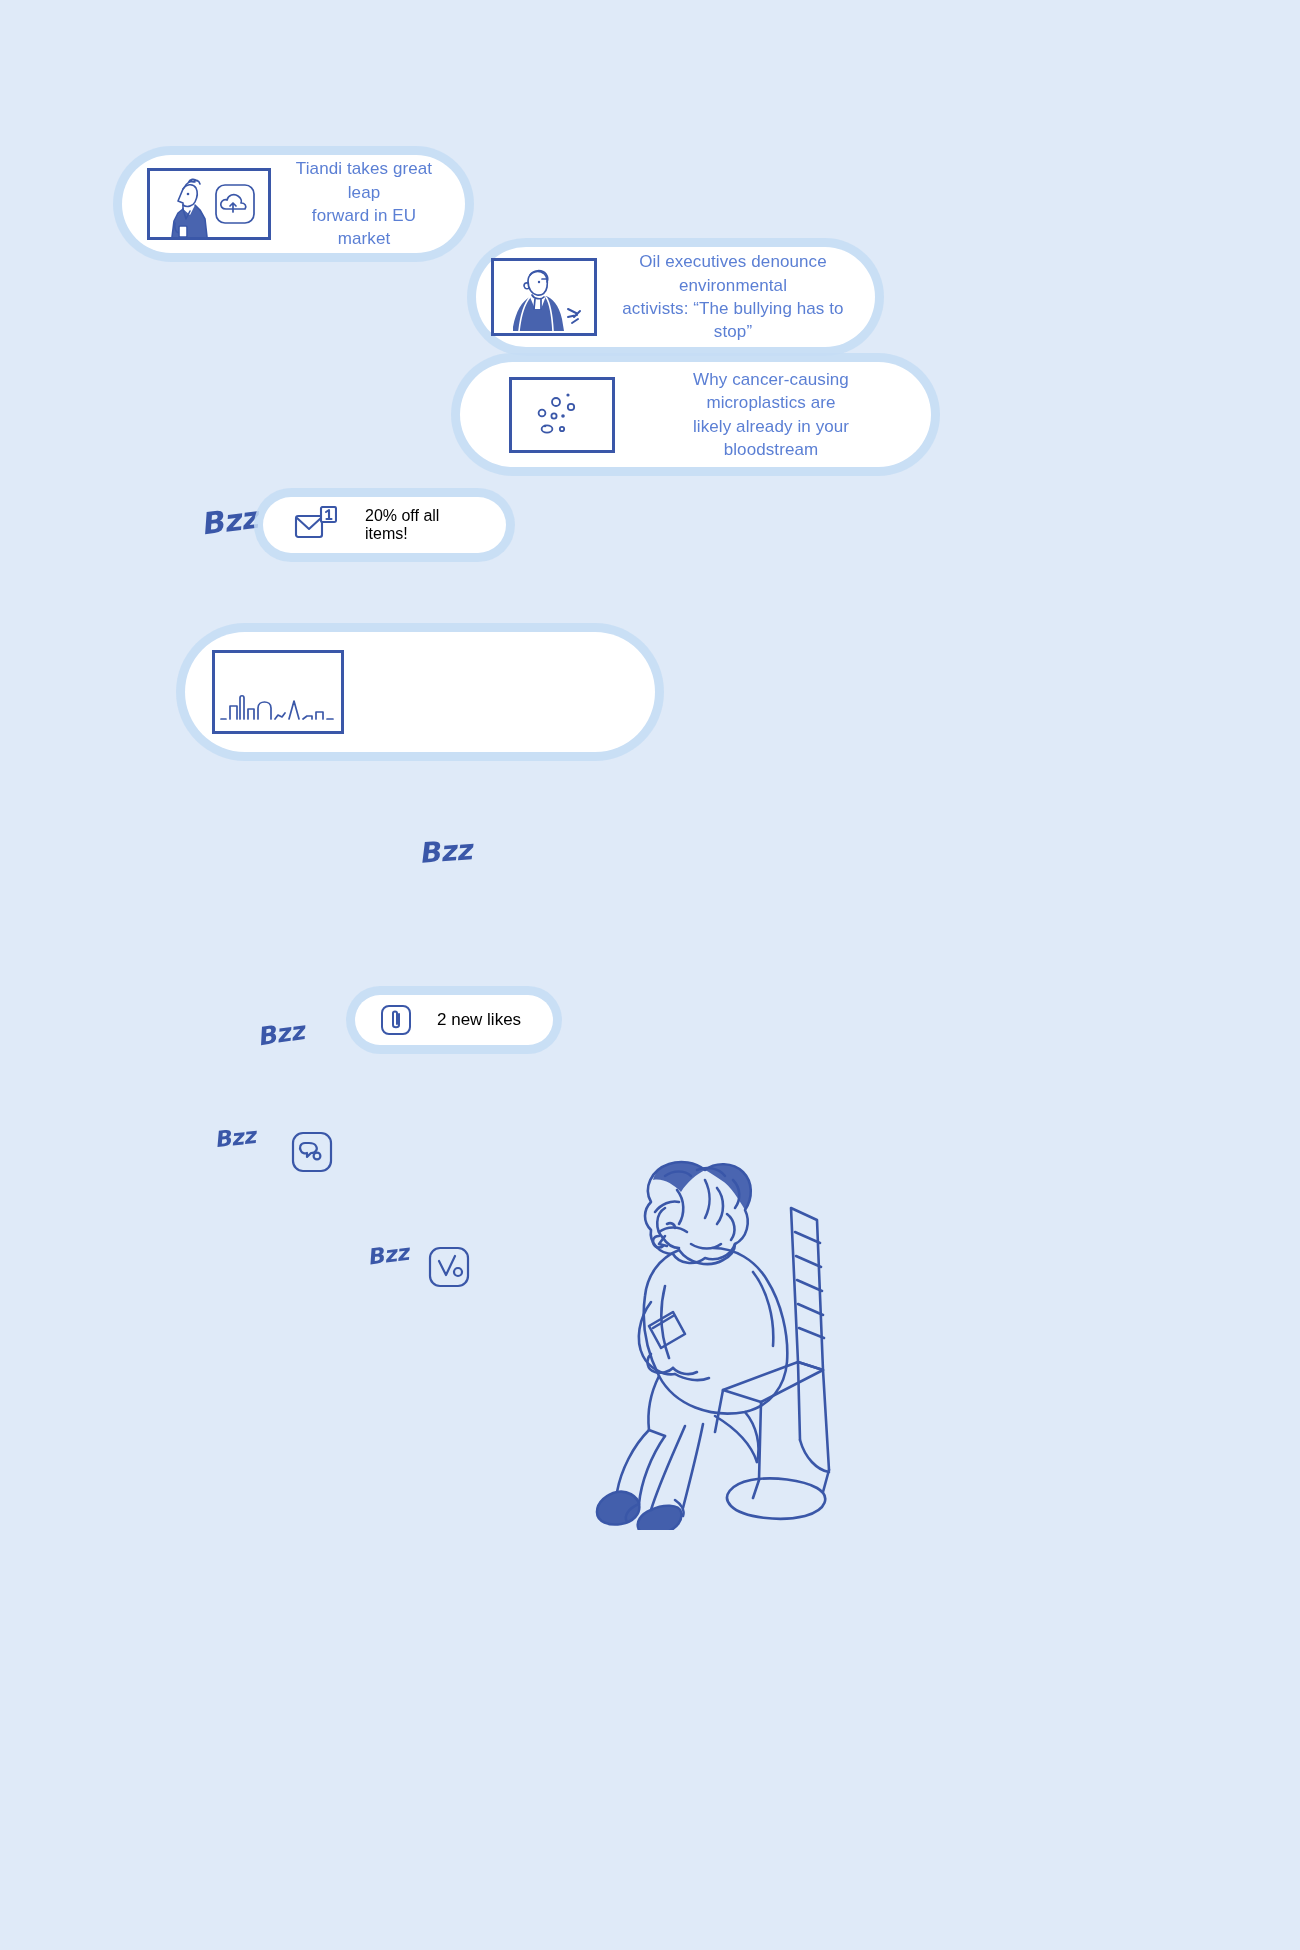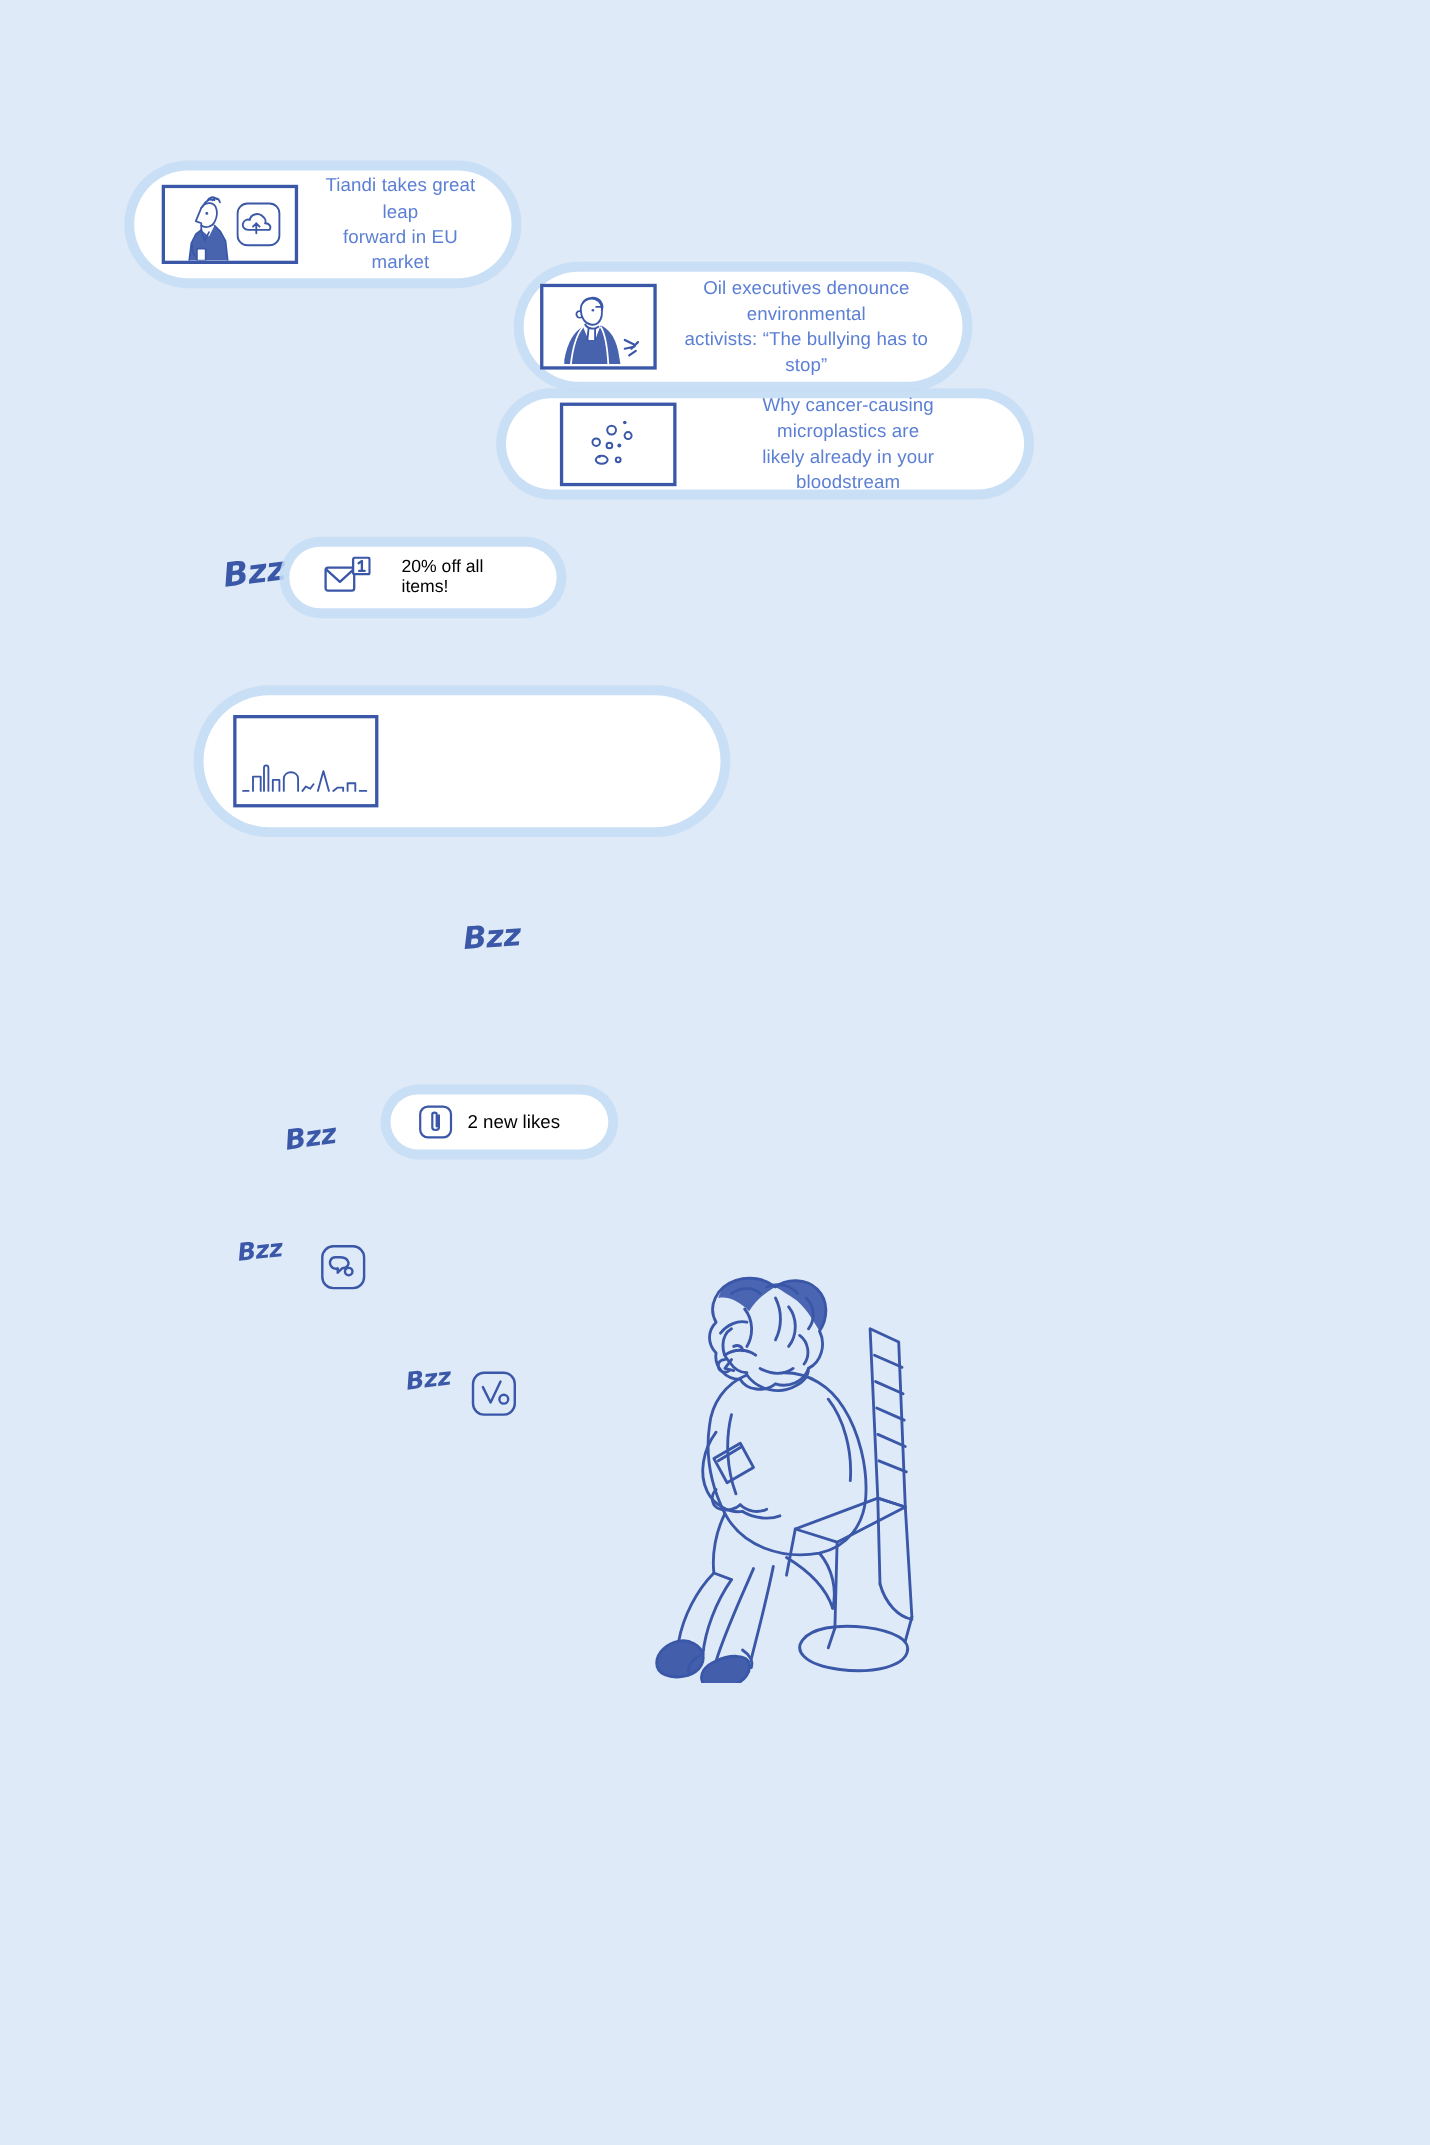--- a/index.html
+++ b/index.html
@@ -51,21 +51,21 @@
 
   
   #card-tiandi      { left:122px;  top:155px;  width:343px; height:98px;  padding:0 14px 0 25px; }
   #card-tiandi .thumb { width:118px; height:66px; }
   #card-tiandi .headline { font-size:17px; text-align:center; padding:0 10px 0 16px;}
 
   #card-oil         { left:476px;  top:247px;  width:399px; height:100px; padding:0 14px 0 15px; }
   #card-oil .thumb  { width:100px; height:72px; }
   #card-oil .headline { font-size:17px; padding:0 6px 0 14px; }
 
-  #card-micro       { left:460px;  top:362px;  width:471px; height:83px; padding:0 18px 0 49px; }
+  #card-micro       { left:460px;  top:362px;  width:471px; height:105px; padding:0 18px 0 49px; }
   #card-micro .thumb{ width:100px; height:70px; }
   #card-micro .headline { font-size:17px; padding:0 16px 0 30px; }
 
   #card-london      { left:185px;  top:632px;  width:470px; height:120px; padding:0 16px 0 27px; }
   #card-london .thumb { width:126px; height:78px; }
   #card-london .headline { font-size:17px; padding:0 14px 0 22px; }
 
   
   .pill {
     position: absolute;
@@ -75,21 +75,21 @@
     display: flex;
     align-items: center;
     box-sizing: border-box;
   }
   #pill-sale    { left:263px; top:497px; width:243px; height:56px; padding: 0 22px 0 30px; }
   #pill-rsvp    { left:489px; top:808px; width:374px; height:80px; padding: 0 20px 0 48px; }
   #pill-likes   { left:355px; top:995px; width:198px; height:50px; padding: 0 18px 0 24px; }
 
   #pill-sale .label   { font-size:16px; margin-left:28px; }
   #pill-rsvp .label   { font-size:16px; text-align:center; flex:1; margin-left:20px; }
-  #pill-likes .label  { font-size:17px; margin-left:12px; }
+  #pill-likes .label  { font-size:17px; margin-left:24px; }
 
   .icon-badge { position: relative; flex: none; display:block; }
   .icon-badge svg { display:block; }
 
   
   .mini-icon {
     position: absolute;
   }
   #icon-chat  { left:288px; top:1128px; width:48px; height:48px; }
   #icon-check { left:425px; top:1243px; width:48px; height:48px; }

